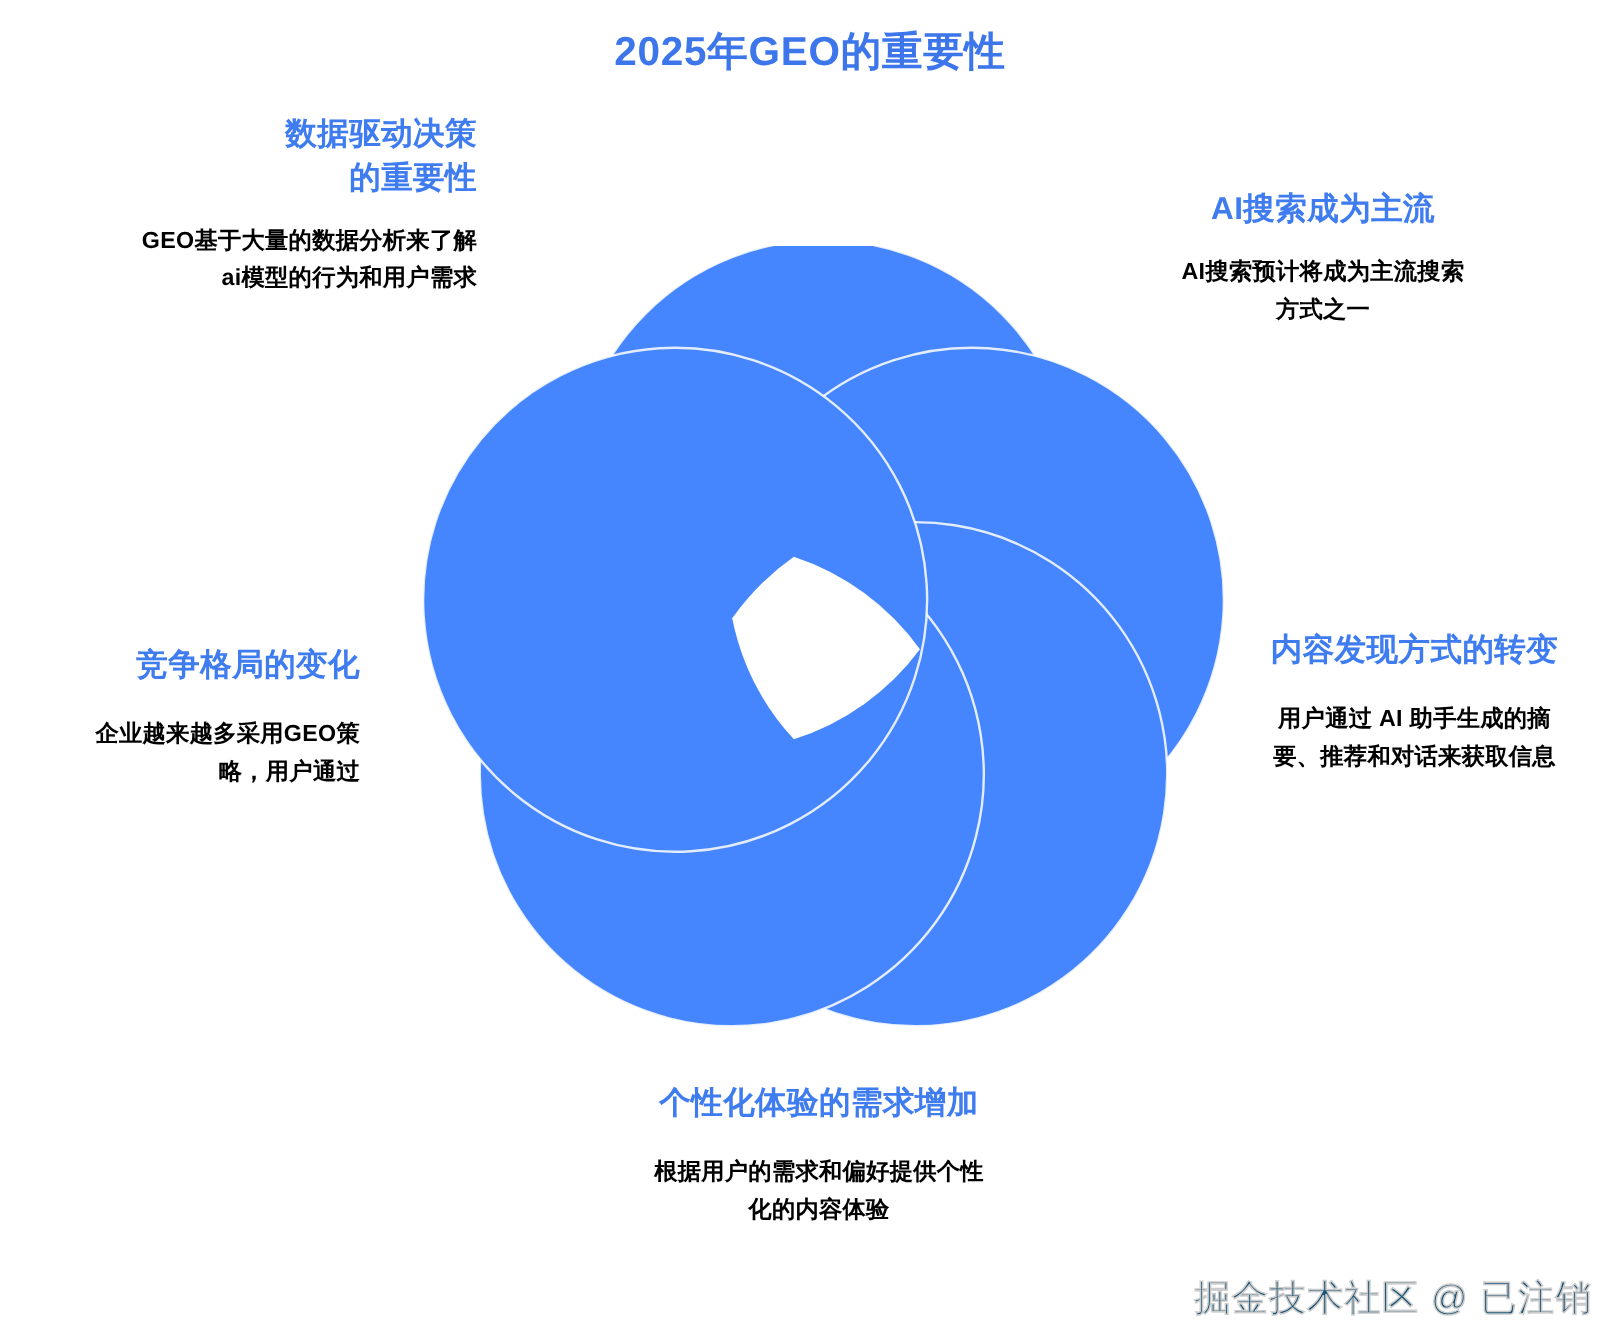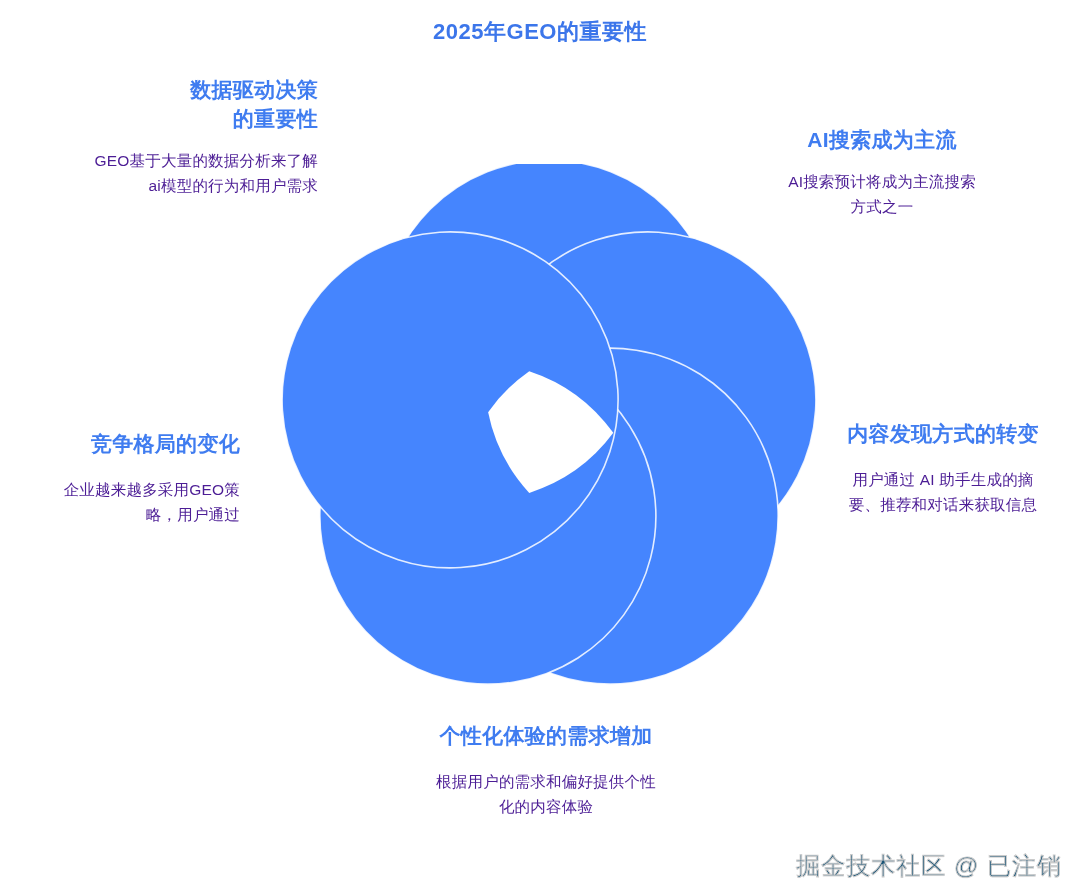--- a/index.html
+++ b/index.html
@@ -25,21 +25,21 @@
     background: #ffffff;
   }
 
   
   #page-title {
     position: absolute;
     left: 0;
     top: 18px;
     width: 1080px;
     text-align: center;
-    font-size: 22px;
+    font-size: 27px;
     font-weight: bold;
     letter-spacing: 0.5px;
     color: #3c76ea;
     line-height: 1.25;
     white-space: nowrap;
   }
 
   
   #rosette {
     position: absolute;
@@ -56,22 +56,22 @@
   }
   .node-title {
     font-size: 21px;
     font-weight: bold;
     color: #3f7cf0;
     line-height: 1.38;
     letter-spacing: 0.3px;
   }
   .node-desc {
     font-size: 15.5px;
-    font-weight: normal;
-    color: #4c1d95;
+    font-weight: bold;
+    color: #000000;
     line-height: 1.62;
     letter-spacing: 0.2px;
   }
   .gap-sm { height: 14px; }
   .gap-md { height: 18px; }
 
   .align-right { text-align: right; }
   .align-left  { text-align: center; }
   .align-center{ text-align: center; }
 

